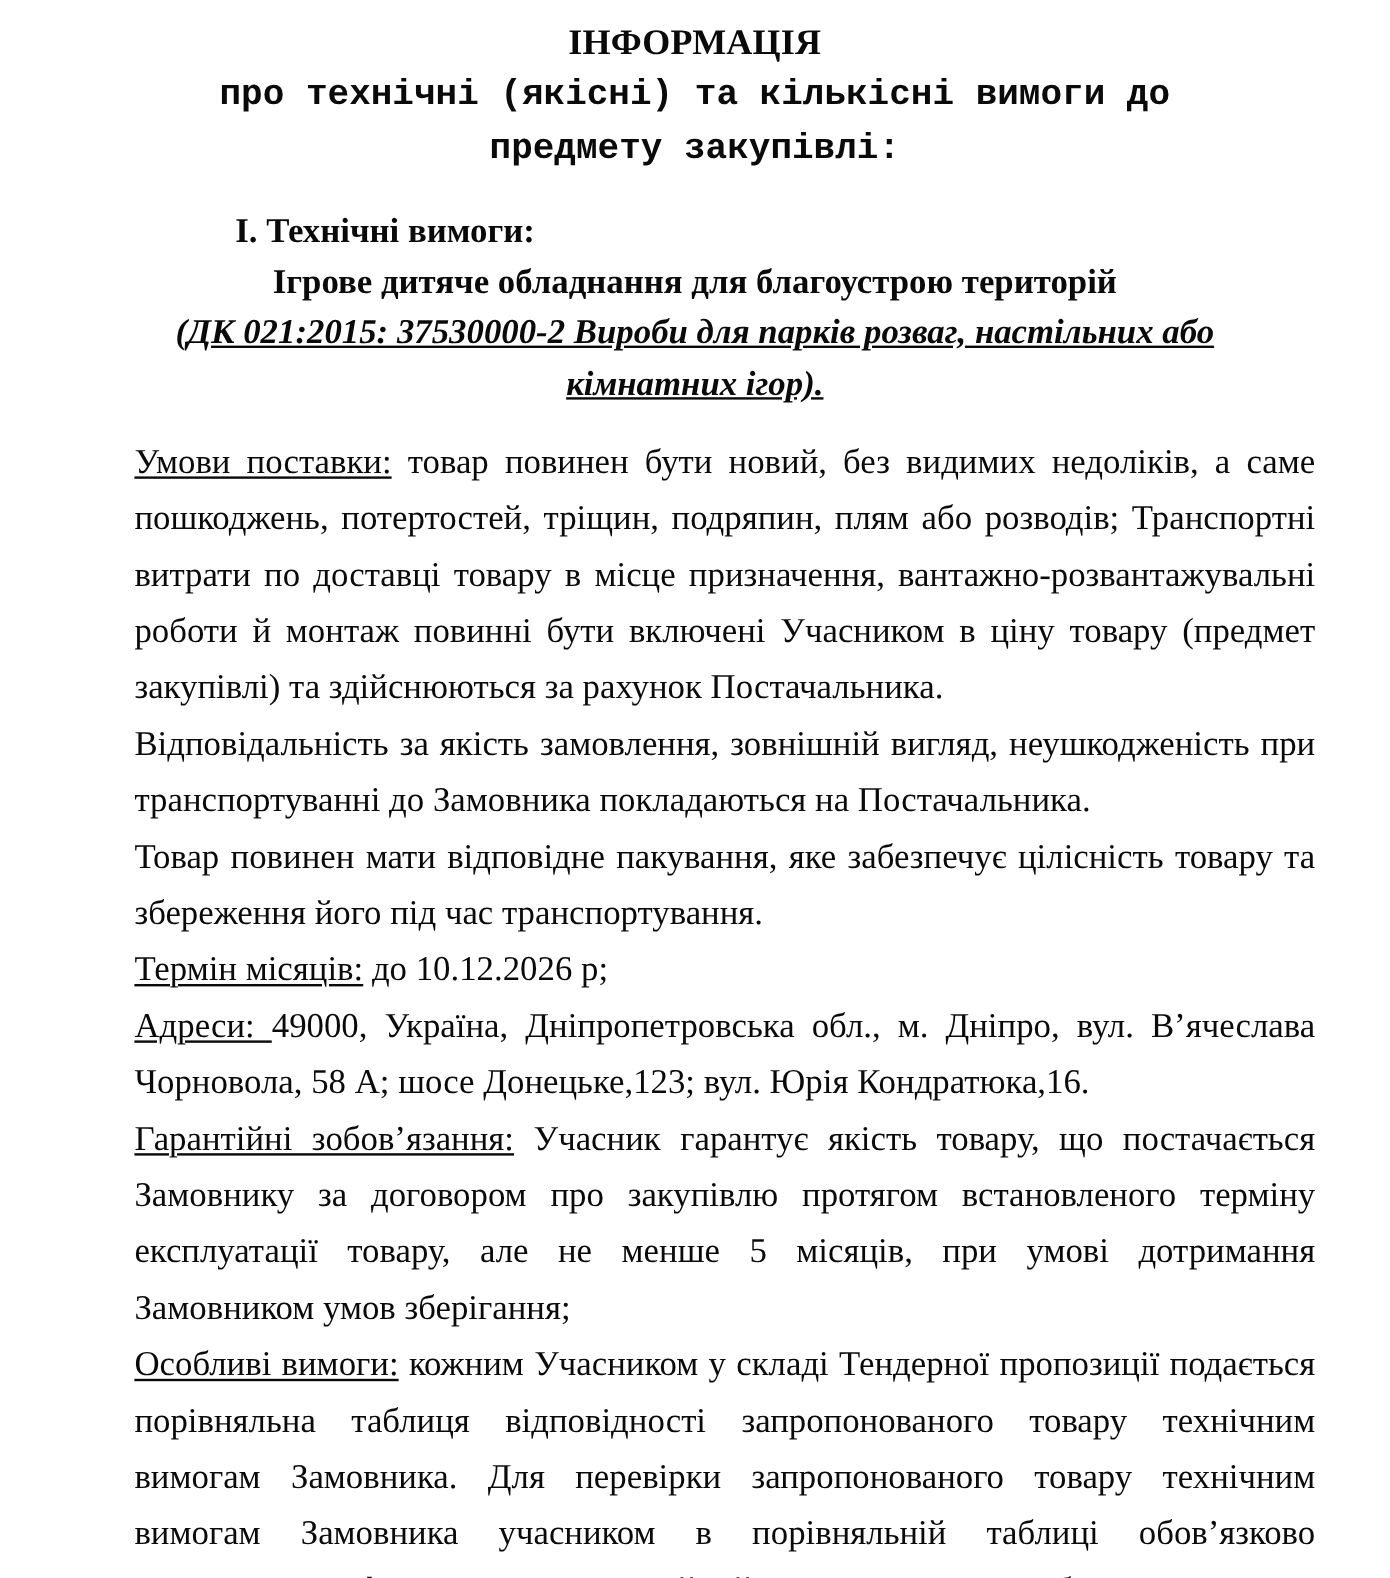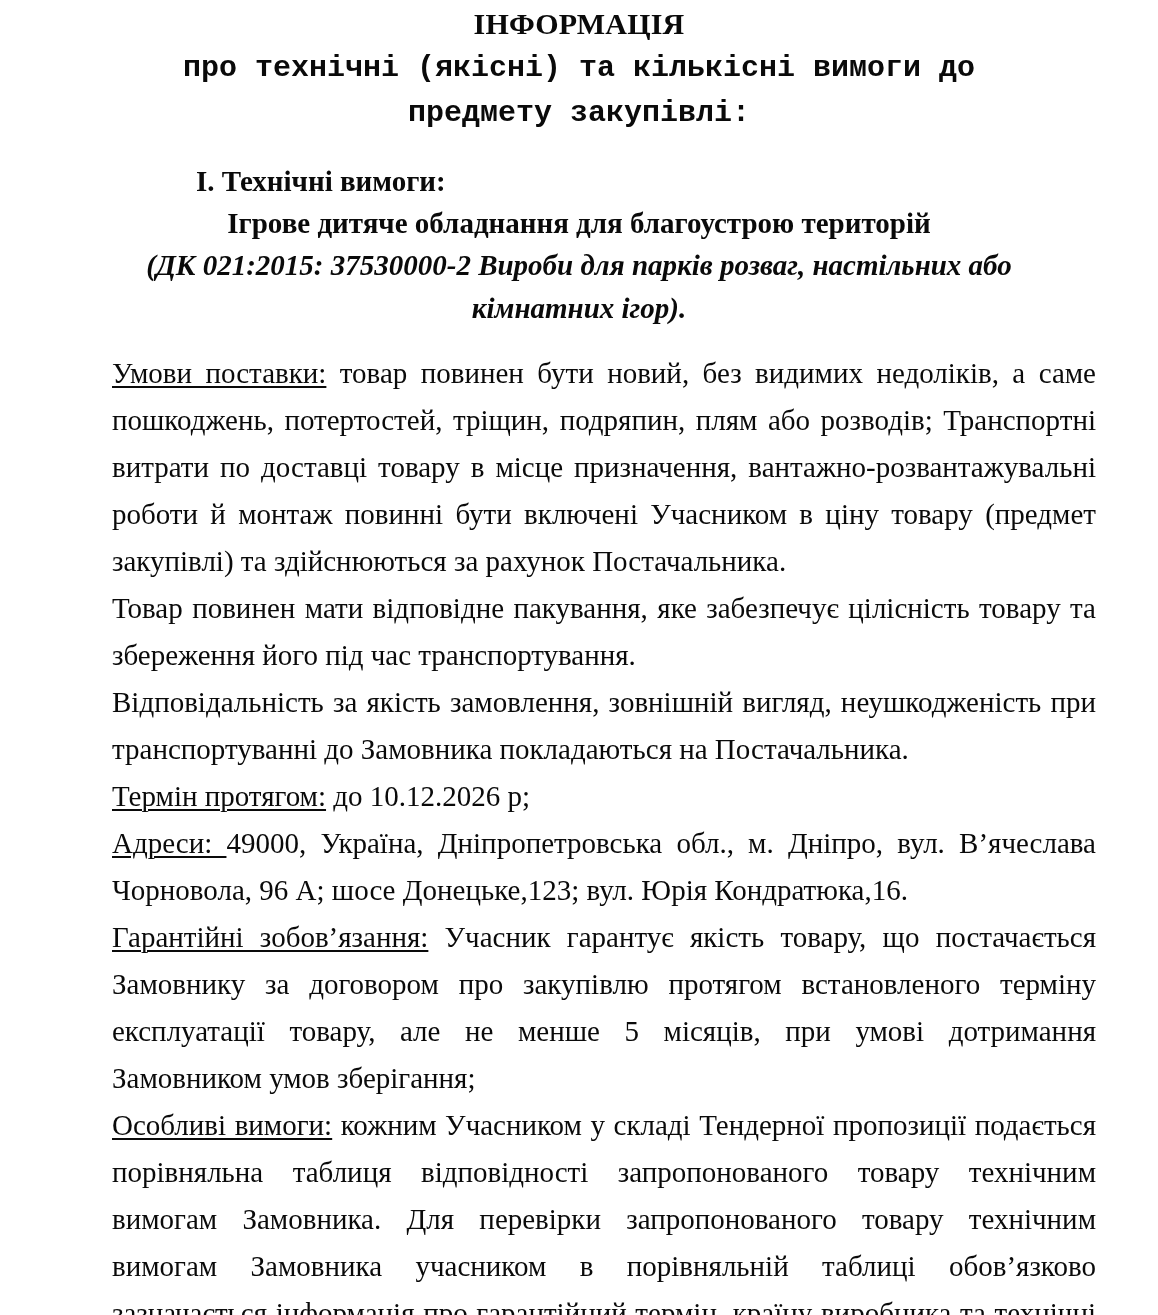--- a/index.html
+++ b/index.html
@@ -18,21 +18,21 @@
   .page {
     position: relative;
     width: 1158px;
     height: 1315px;
     box-sizing: border-box;
     padding: 0;
   }
 
   
   .title-block {
-    padding-top: 2px;
+    padding-top: 14px;
     text-align: center;
   }
   .doc-title {
     font-size: 30px;
     font-weight: bold;
     line-height: 44px;
     letter-spacing: 0.2px;
   }
   .doc-subtitle {
     font-size: 30px;
@@ -61,20 +61,21 @@
     font-weight: bold;
     line-height: 42px;
   }
   .sec-line-3 {
     font-size: 29px;
     font-weight: bold;
     font-style: italic;
     line-height: 43px;
     width: 960px;
     margin: 0 auto;
+    text-decoration: underline;
   }
 
   
   .body-text {
     margin-top: 20px;
     padding-left: 112px;
     padding-right: 62px;
     font-size: 29px;
     line-height: 47px;
     text-align: justify;
@@ -108,27 +109,27 @@
   <div class="section-heading">
     <div class="sec-line-1">І. Технічні вимоги:</div>
     <div class="sec-line-2">Ігрове дитяче обладнання для благоустрою територій</div>
     <div class="sec-line-3">(ДК 021:2015: 37530000-2  Вироби для парків розваг, настільних або кімнатних ігор).</div>
   </div>
 
   <div class="body-text">
 
     <p class="para"><span class="lbl">Умови поставки:</span><span> товар повинен бути новий, без видимих недоліків, а саме пошкоджень, потертостей, тріщин, подряпин, плям або розводів; Транспортні витрати по доставці товару в місце призначення, вантажно-розвантажувальні роботи й монтаж повинні бути включені Учасником в ціну товару (предмет закупівлі) та здійснюються за рахунок Постачальника.</span></p>
 
+    <p class="para"><span>Відповідальність за якість замовлення, зовнішній вигляд, неушкодженість при транспортуванні до Замовника покладаються на Постачальника.</span></p>
+
     <p class="para"><span>Товар повинен мати відповідне пакування, яке забезпечує цілісність товару та збереження його під час транспортування.</span></p>
 
-    <p class="para"><span>Відповідальність за якість замовлення, зовнішній вигляд, неушкодженість при транспортуванні до Замовника покладаються на Постачальника.</span></p>
-
-    <p class="para shortline"><span class="lbl">Термін протягом:</span><span>  до 10.12.2026 р;</span></p>
+    <p class="para shortline"><span class="lbl">Термін місяців:</span><span>  до 10.12.2026 р;</span></p>
 
 
-    <p class="para"><span class="lbl">Адреси: </span><span> 49000, Україна, Дніпропетровська обл., м. Дніпро, вул. В’ячеслава Чорновола, 96 А; шосе Донецьке,123; вул. Юрія Кондратюка,16.</span></p>
+    <p class="para"><span class="lbl">Адреси: </span><span> 49000, Україна, Дніпропетровська обл., м. Дніпро, вул. В’ячеслава Чорновола, 58 А; шосе Донецьке,123; вул. Юрія Кондратюка,16.</span></p>
 
     <p class="para"><span class="lbl">Гарантійні зобов’язання:</span><span> Учасник гарантує якість товару, що постачається Замовнику за договором про закупівлю протягом встановленого терміну експлуатації товару, але не менше 5 місяців, при умові дотримання Замовником умов зберігання;</span></p>
 
     <p class="para"><span class="lbl">Особливі вимоги:</span><span>  кожним Учасником у складі Тендерної пропозиції подається порівняльна таблиця відповідності запропонованого товару технічним вимогам Замовника. Для перевірки запропонованого товару технічним вимогам Замовника учасником в порівняльній таблиці обов’язково зазначається інформація про гарантійний термін, країну виробника та технічні характеристики товару.</span></p>
 
   </div>
 </div>
 
 </body></html>

